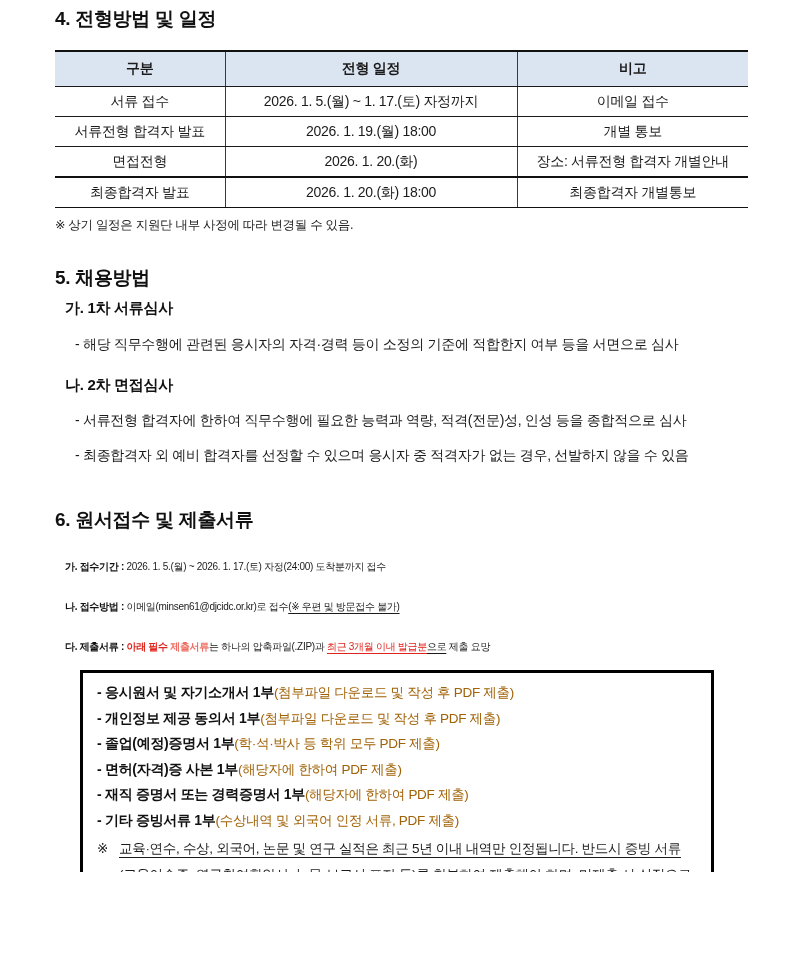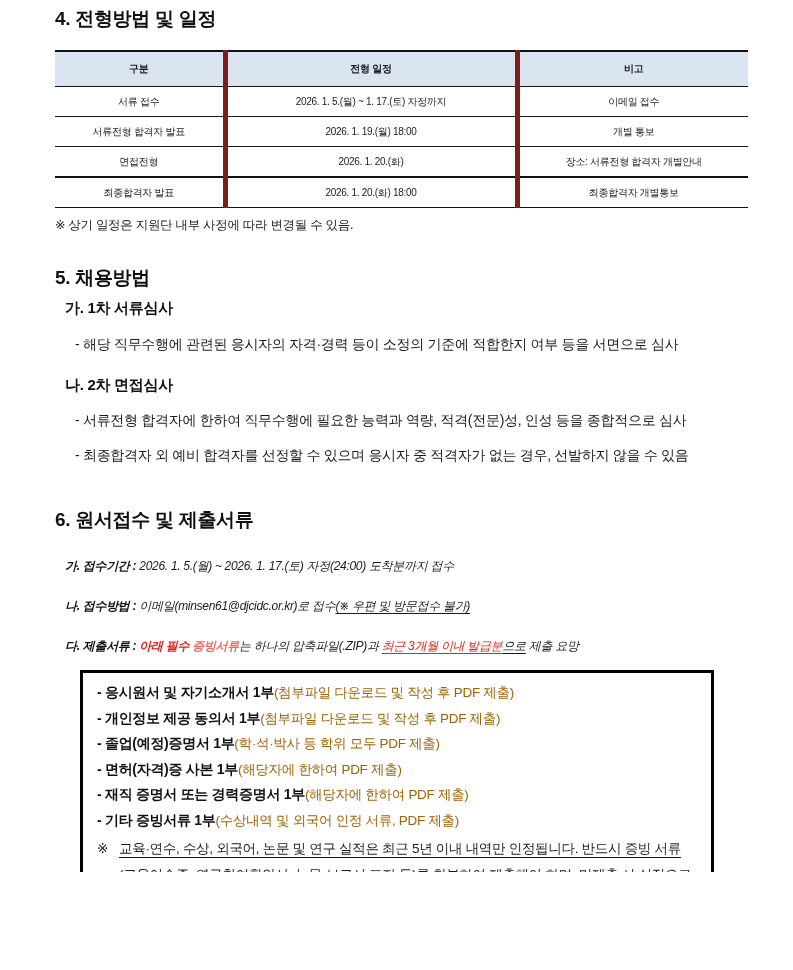--- a/index.html
+++ b/index.html
@@ -14,42 +14,42 @@
     padding:8px 44px 0 55px;overflow:hidden;background:#fff;
     letter-spacing:-0.3px;
   }
   .h-main{font-size:19px;font-weight:bold;color:#111;line-height:22px;margin:0;}
   .h-main.s5{margin-top:34px;}
   .h-main.s6{margin-top:45px;}
 
   
   table.sched{border-collapse:collapse;table-layout:fixed;width:693px;margin-top:20px;}
   .sched th,.sched td{
-    font-size:10px;text-align:center;vertical-align:middle;
+    font-size:14px;text-align:center;vertical-align:middle;
     padding:0 4px;overflow:hidden;white-space:nowrap;
   }
   .sched thead th{
     background:var(--table-header-bg,#dbe5f1);
     font-weight:bold;height:34px;
     border-top:2.5px solid #111;
     border-bottom:1.5px solid #1a1a1a;
   }
   .sched tbody td{height:29px;border-bottom:1px solid #1a1a1a;}
   .sched tbody tr.thick td{border-bottom:2px solid #111;}
   .sched tbody tr:last-child td{border-bottom:1.5px solid #111;}
-  .sched th + th, .sched td + td{border-left:5px solid #7f1d1d;}
+  .sched th + th, .sched td + td{border-left:1px solid #7f1d1d;}
 
   .tbl-note{font-size:12.5px;color:#222;margin-top:9px;line-height:16px;}
 
   .sub-h{font-size:15px;font-weight:bold;color:#111;margin:0 0 0 10px;line-height:18px;}
   .sub-h.ga5{margin-top:10px;}
   .sub-h.na5{margin-top:23px;}
   .dash-item{font-size:14px;color:#1b1b1b;margin:18px 0 0 20px;line-height:18px;}
 
-  .apply-line{font-size:12px;margin:0 0 0 10px;line-height:19px;font-style:italic;}
+  .apply-line{font-size:10px;margin:0 0 0 10px;line-height:19px;}
   .apply-line.ga6{margin-top:26px;}
   .apply-line.na6{margin-top:21px;}
   .apply-line.da6{margin-top:21px;}
   .apply-line .lbl{font-weight:bold;color:#111;}
   .u-black{text-decoration:underline;text-underline-offset:3px;}
   .red-bold{color:var(--accent-red,#e0231c);font-weight:bold;}
   .red-light{color:var(--accent-red-light,#ef6e63);font-weight:bold;}
   .red-underline{color:var(--accent-red,#e0231c);text-decoration:underline;text-underline-offset:3px;}
 
   .doc-box{
@@ -121,21 +121,21 @@
   <div class="sub-h na5">나. 2차 면접심사</div>
   <div class="dash-item" style="margin-top:17px">- 서류전형 합격자에 한하여 직무수행에 필요한 능력과 역량, 적격(전문)성, 인성 등을 종합적으로 심사</div>
   <div class="dash-item" style="margin-top:17px">- 최종합격자 외 예비 합격자를 선정할 수 있으며 응시자 중 적격자가 없는 경우, 선발하지 않을 수 있음</div>
 
   <h2 class="h-main s6">6. 원서접수 및 제출서류</h2>
 
   <div class="apply-line ga6"><span class="lbl">가. 접수기간 : </span><span>2026. 1. 5.(월) ~ 2026. 1. 17.(토) 자정(24:00) 도착분까지 접수</span></div>
 
   <div class="apply-line na6"><span class="lbl">나. 접수방법 : </span><span>이메일(minsen61@djcidc.or.kr)로 접수</span><span class="u-black">(※ 우편 및 방문접수 불가)</span></div>
 
-  <div class="apply-line da6"><span class="lbl">다. 제출서류 : </span><span class="red-bold">아래 필수 </span><span class="red-light">증빙서류</span><span>는 하나의 압축파일(.ZIP)과 </span><span class="red-underline">최근 3개월 이내 발급분</span><span class="u-black">으로</span><span> 제출 요망</span></div>
+  <div class="apply-line da6"><span class="lbl">다. 제출서류 : </span><span class="red-bold">아래 필수 </span><span class="red-light">제출서류</span><span>는 하나의 압축파일(.ZIP)과 </span><span class="red-underline">최근 3개월 이내 발급분</span><span class="u-black">으로</span><span> 제출 요망</span></div>
 
   <div class="doc-box">
     <div class="doc-item"><span class="nm">- 응시원서 및 자기소개서 1부</span><span class="dt">(첨부파일 다운로드 및 작성 후 PDF 제출)</span></div>
     <div class="doc-item"><span class="nm">- 개인정보 제공 동의서 1부</span><span class="dt">(첨부파일 다운로드 및 작성 후 PDF 제출)</span></div>
     <div class="doc-item"><span class="nm">- 졸업(예정)증명서 1부</span><span class="dt">(학·석·박사 등 학위 모두 PDF 제출)</span></div>
     <div class="doc-item"><span class="nm">- 면허(자격)증 사본 1부</span><span class="dt">(해당자에 한하여 PDF 제출)</span></div>
     <div class="doc-item"><span class="nm">- 재직 증명서 또는 경력증명서 1부</span><span class="dt">(해당자에 한하여 PDF 제출)</span></div>
     <div class="doc-item"><span class="nm">- 기타 증빙서류 1부</span><span class="dt">(수상내역 및 외국어 인정 서류, PDF 제출)</span></div>
     <div class="box-note">
       <span class="mark">※</span>

